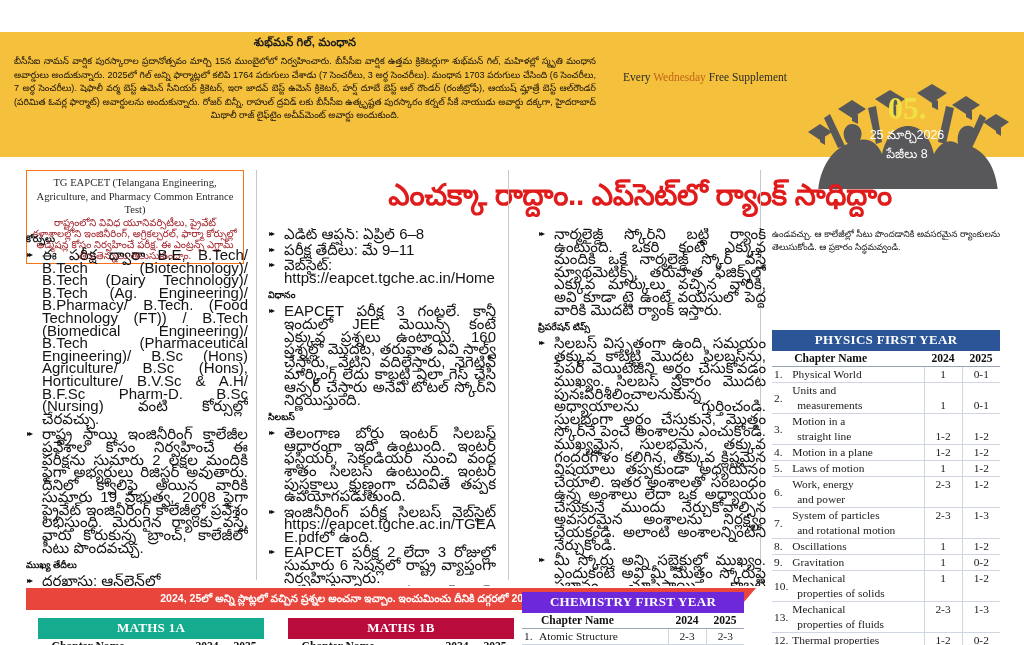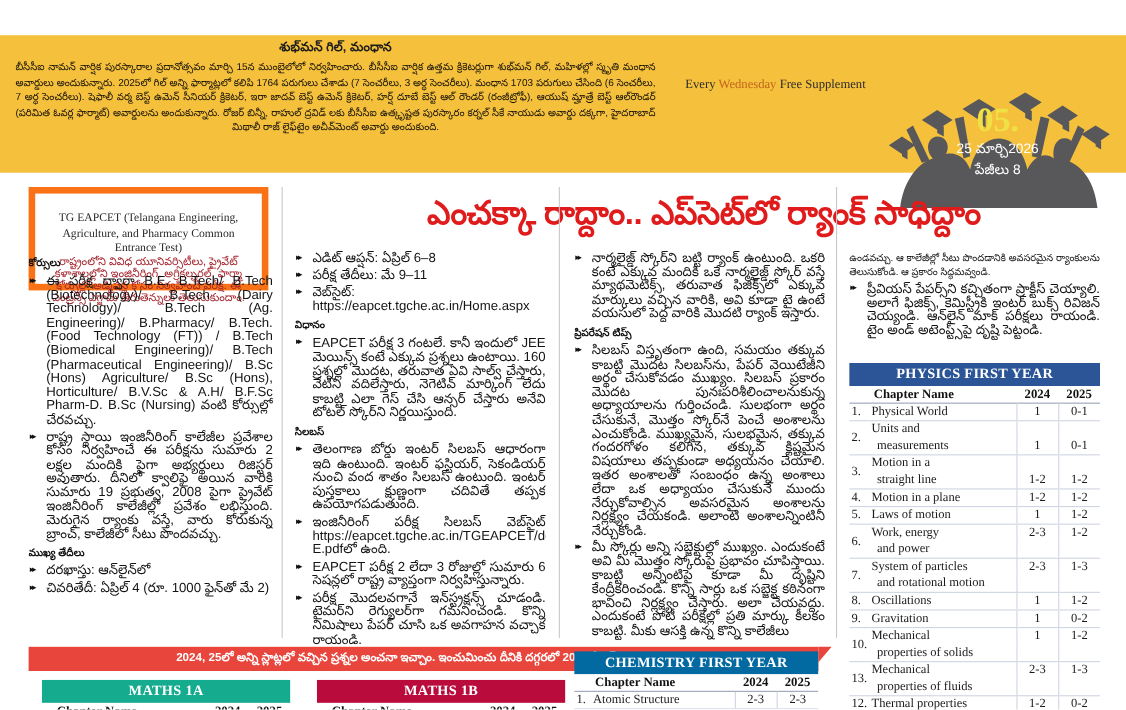--- a/index.html
+++ b/index.html
@@ -61,21 +61,21 @@
     font-family: "Liberation Sans", sans-serif; font-size: 12.5px; color: #fff;
   }
   .mh-issue-pages {
     position: absolute; left: 0; top: 115px; width: 234px;
     font-family: "Liberation Sans", sans-serif; font-size: 12.5px; color: #fff;
   }
 
   
   .intro-box {
     position: absolute; left: 26px; top: 170px; width: 218px; height: 94px;
-    border: 6px solid #f97316; padding: 16px 5px 3px;
+    border: 1px solid #f97316; padding: 5px 5px 3px;
     text-align: center;
   }
   .intro-en {
     font-family: "Liberation Serif", serif; font-size: 10.6px; line-height: 13.5px;
     color: #2a2a2a;
   }
   .intro-te {
     font-family: "Liberation Sans", sans-serif; font-size: 10px; line-height: 11px;
     color: #a3232b; font-weight: 400;
   }
@@ -87,32 +87,32 @@
     white-space: nowrap;
   }
 
   
   .col { position: absolute; top: 228px; }
   .col-rule {
     position: absolute; top: 170px; width: 1px; height: 410px; background: #c8c8c8;
   }
   .col1 { left: 26px;  width: 222px; }
   .col2 { left: 268px; width: 228px; }
-  .col3 { left: 522px; width: 228px; }
+  .col3 { left: 538px; width: 228px; }
   .col4 { left: 772px; width: 228px; }
 
   .sec-head {
     font-family: "Liberation Sans", sans-serif; font-size: 9.4px; font-weight: 700;
     color: #101010; margin: 5px 0 2px 0;
   }
   ul.bullets { list-style: none; }
   ul.bullets li {
     position: relative; padding-left: 16px; margin-bottom: 3px;
     font-family: "Liberation Sans", sans-serif;
-    font-size: 12px; line-height: 12.6px; color: #131313;
+    font-size: 15px; line-height: 12.6px; color: #131313;
     text-align: justify;
   }
   ul.bullets li::before {
     content: "\25B8\25B8"; position: absolute; left: 1px; top: 0;
     font-size: 8px; color: #111; letter-spacing: -2px;
   }
 
   
   .red-banner {
     position: absolute; left: 26px; top: 588px; width: 718px; height: 22px;
@@ -253,23 +253,20 @@
         <div class="sec-head">ప్రిపరేషన్ టిప్స్</div>
         <ul class="bullets">
           <li>సిలబస్ విస్తృతంగా ఉంది, సమయం తక్కువ కాబట్టి మొదట సిలబస్‌ను, పేపర్ వెయిటేజీని అర్థం చేసుకోవడం ముఖ్యం. సిలబస్ ప్రకారం మొదట పునఃపరిశీలించాలనుకున్న అధ్యాయాలను గుర్తించండి. సులభంగా అర్థం చేసుకునే, మొత్తం స్కోర్‌నే పెంచే అంశాలను ఎంచుకోండి. ముఖ్యమైన, సులభమైన, తక్కువ గందరగోళం కలిగిన, తక్కువ క్లిష్టమైన విషయాలు తప్పకుండా అధ్యయనం చేయాలి. ఇతర అంశాలతో సంబంధం ఉన్న అంశాలు లేదా ఒక అధ్యాయం చేసుకునే ముందు నేర్చుకోవాల్సిన అవసరమైన అంశాలను నిర్లక్ష్యం చేయకండి. అలాంటి అంశాలన్నింటినీ నేర్చుకోండి.</li>
           <li>మీ స్కోర్లు అన్ని సబ్జెక్టుల్లో ముఖ్యం. ఎందుకంటే అవి మీ మొత్తం స్కోరుపై ప్రభావం చూపిస్తాయి. కాబట్టి అన్నింటిపై కూడా మీ దృష్టిని కేంద్రీకరించండి. కొన్ని సార్లు ఒక సబ్జెక్ట కఠినంగా భావించి నిర్లక్ష్యం చేస్తారు. అలా చేయవద్దు. ఎందుకంటే పోటీ పరీక్షల్లో ప్రతి మార్కు కీలకం కాబట్టి. మీకు ఆసక్తి ఉన్న కొన్ని కాలేజీలు</li>
         </ul>
       </div>
   </div>
   <div class="col col4 clip" style="height:96px">
     <div id="c4">
         <div style="font-family: &quot;Liberation Sans&quot;, sans-serif; font-size: 8.9px; line-height: 12.6px; text-align: justify; color: rgb(19, 19, 19); margin-bottom: 3px;">ఉండవచ్చు. ఆ కాలేజీల్లో సీటు పొందడానికి అవసరమైన ర్యాంకులను తెలుసుకోండి. ఆ ప్రకారం సిద్ధమవ్వండి.</div>
-        <ul class="bullets">
-          <li>ప్రీవియస్ పేపర్స్‌ని కచ్చితంగా ప్రాక్టీస్ చెయ్యాలి. అలాగే ఫిజిక్స్, కెమిస్ట్రీకి ఇంటర్ బుక్స్ రివిజన్ చెయ్యండి. ఆన్‌లైన్ మాక్ పరీక్షలు రాయండి. టైం అండ్ అటెంప్ట్స్‌పై దృష్టి పెట్టండి.</li>
-        </ul>
       </div>
   </div>
 
   <div class="red-banner">2024, 25లో అన్ని స్లాట్లలో వచ్చిన ప్రశ్నల అంచనా ఇచ్చాం. ఇంచుమించు దీనికి దగ్గరలో 2026 పేపర్ ఉండవచ్చు.</div>
   <div class="red-banner-tail"></div>
 
   <table class="tbl clip" id="physics-table">
       <thead>
         <tr class="tbl-title">
           <td colspan="4" style="background: rgb(43, 85, 151);">PHYSICS FIRST YEAR</td>
@@ -370,21 +367,21 @@
           <td class="idx">12.</td>
           <td class="name">Thermal properties</td>
           <td class="v">1-2</td>
           <td class="v">0-2</td>
         </tr>
       </tbody>
     </table>
   <table class="tbl clip" id="chemistry-table">
       <thead>
         <tr class="tbl-title">
-          <td colspan="4" style="background: #0369a1;">CHEMISTRY FIRST  YEAR</td>
+          <td colspan="4" style="background: #6d28d9;">CHEMISTRY FIRST  YEAR</td>
         </tr>
         <tr class="tbl-colhead">
           <td></td>
           <td>Chapter Name</td>
           <td class="num" style="width: 38px;">2024</td>
           <td class="num" style="width: 38px;">2025</td>
         </tr>
       </thead>
       <tbody>
         <tr>

